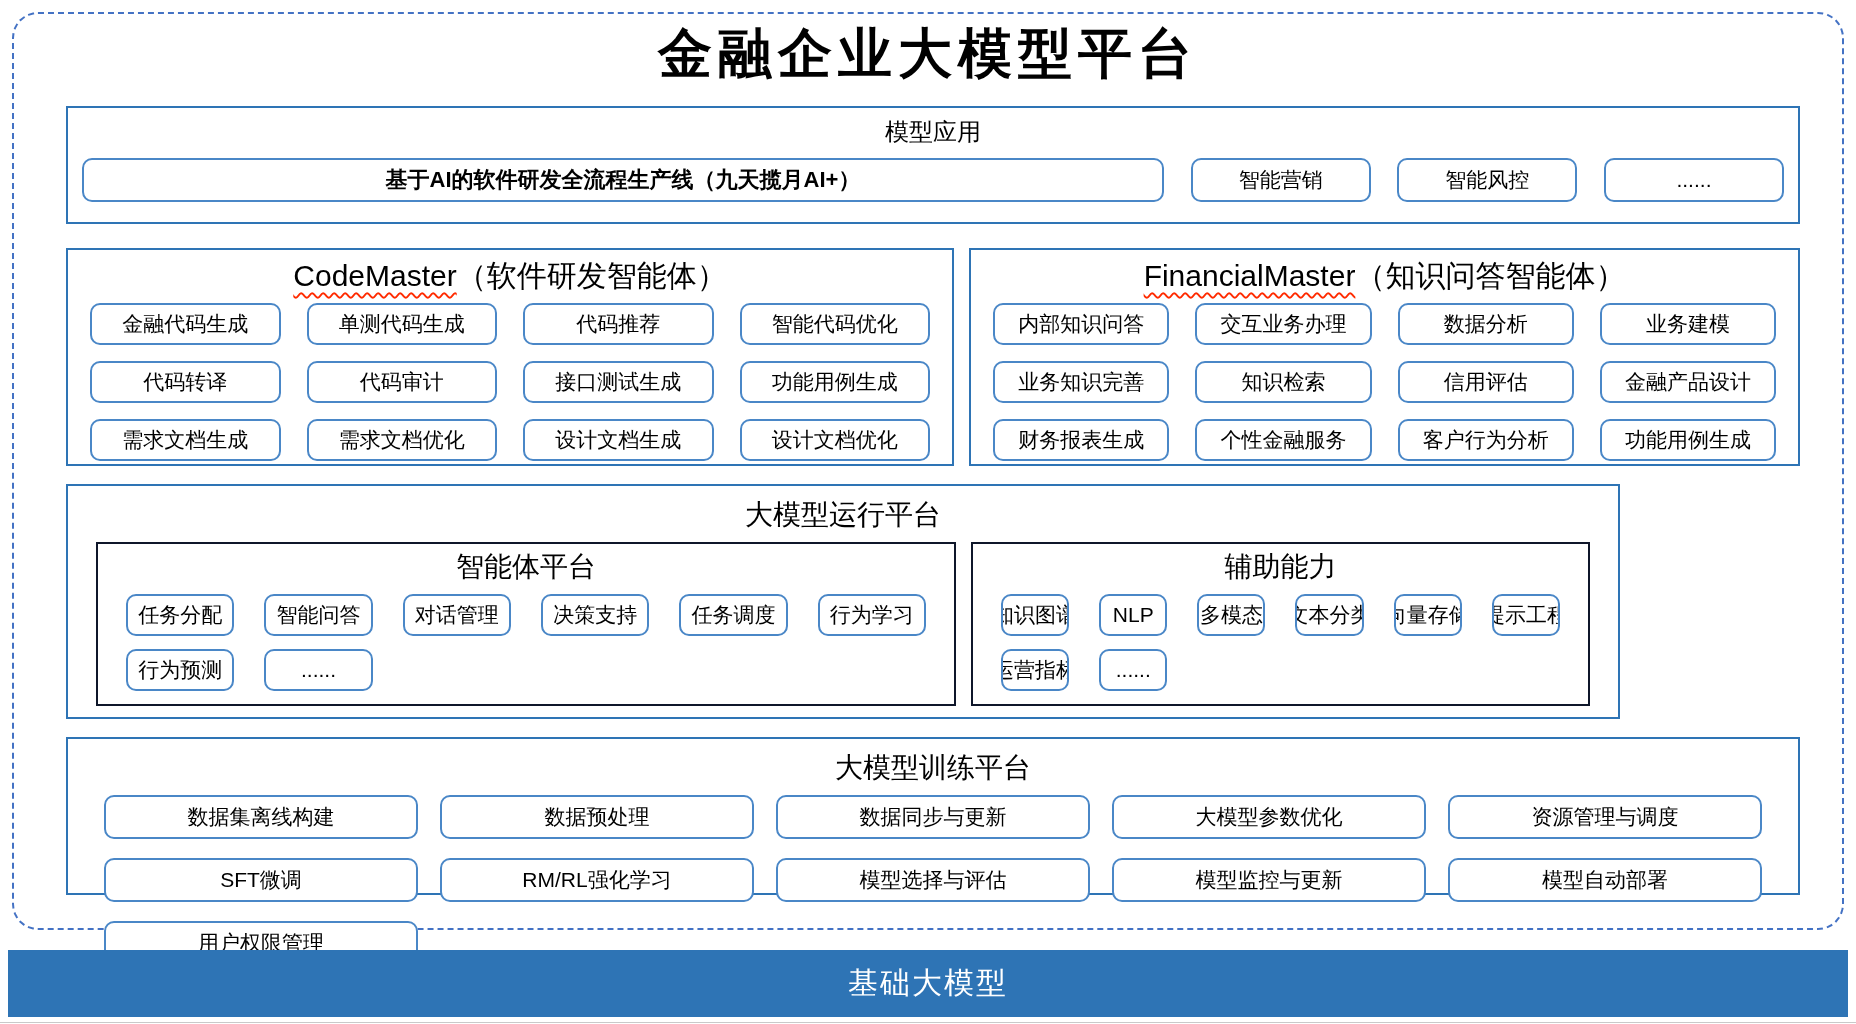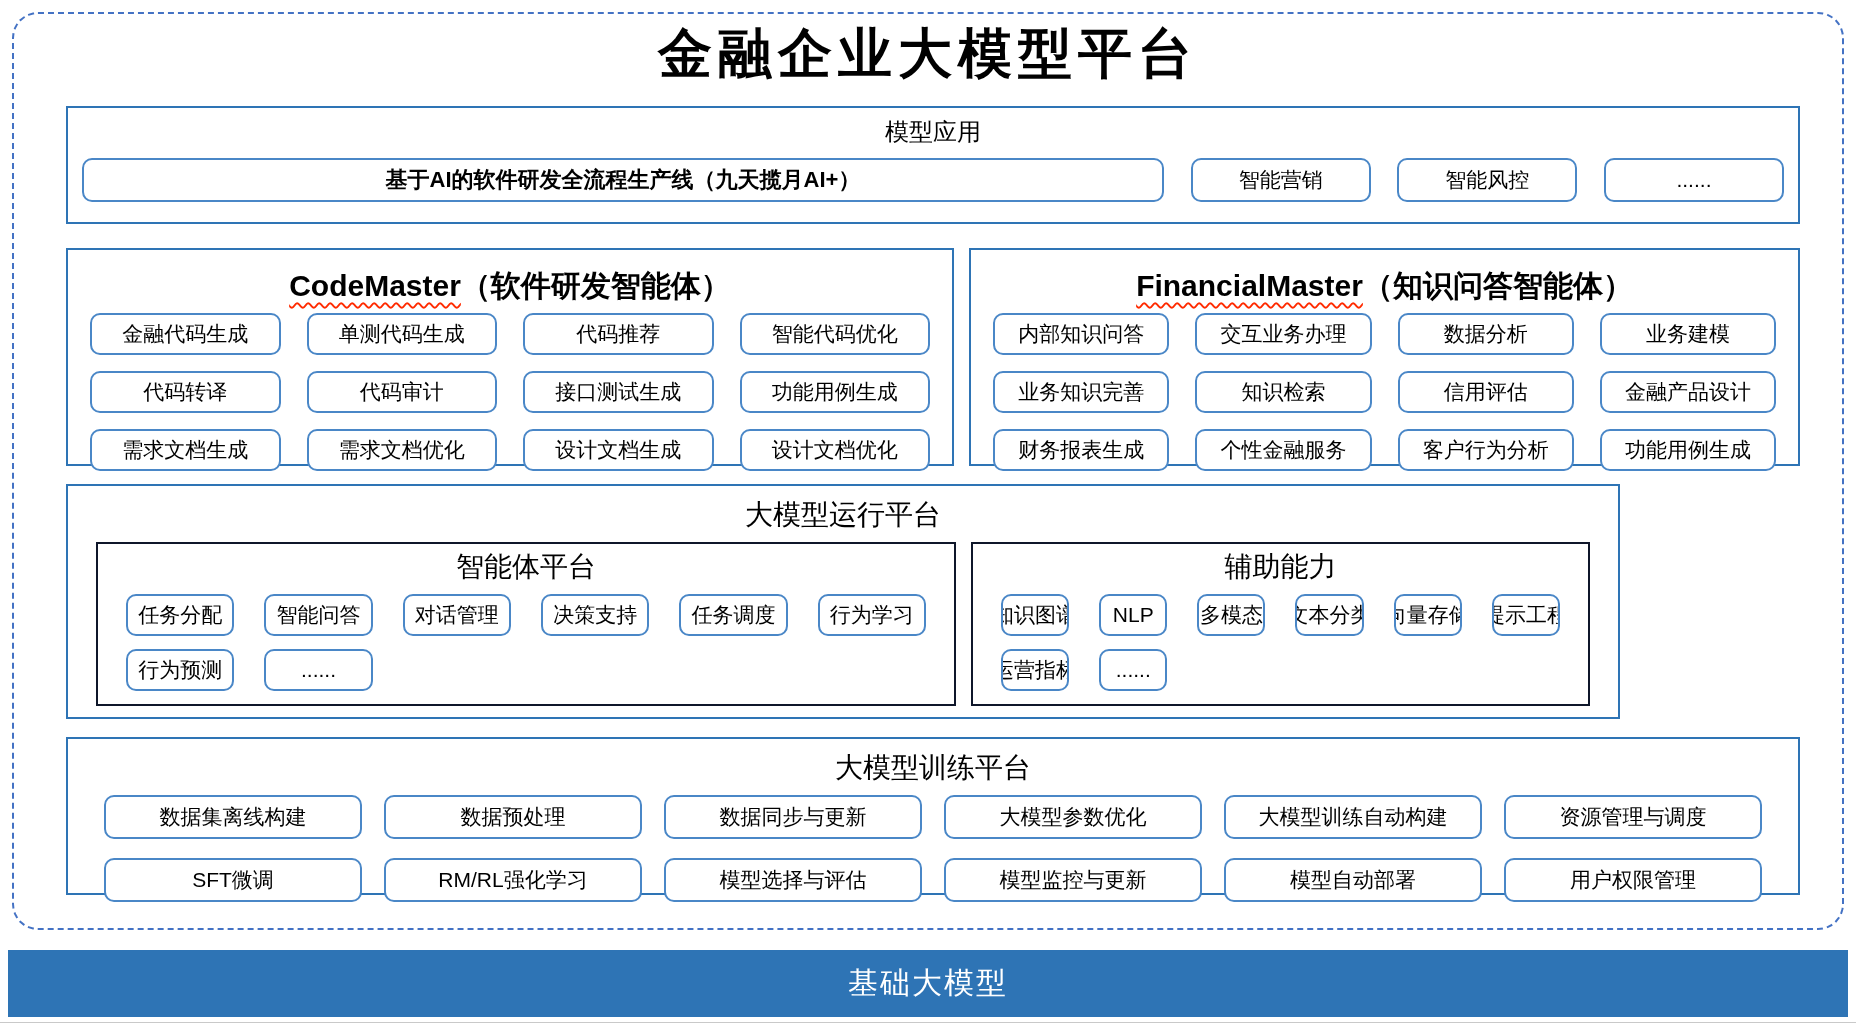--- a/index.html
+++ b/index.html
@@ -58,21 +58,21 @@
   .app-row {
     display: flex; align-items: center; justify-content: space-between;
     margin: 10px 14px 0;
   }
   .btn-big { width: 1082px; height: 44px; font-weight: bold; font-size: 22px; }
   .app-btn { width: 180px; height: 44px; }
 
   
   .sec-code { left: 66px;  top: 248px; width: 888px; height: 218px; }
   .sec-fin  { left: 969px; top: 248px; width: 831px; height: 218px; }
-  .agent-head { text-align: center; font-size: 30px; font-weight: bold; margin-top: 16px; white-space: nowrap; }
+  .agent-head { text-align: center; font-size: 30px; font-weight: normal; margin-top: 6px; white-space: nowrap; }
   .agent-head .en {
     text-decoration-line: underline;
     text-decoration-style: wavy;
     text-decoration-color: #FF2A00;
     text-decoration-thickness: 2px;
     text-underline-offset: 6px;
   }
   .agent-grid {
     display: grid; grid-template-columns: repeat(4, 1fr);
     column-gap: 26px; row-gap: 16px;
@@ -91,21 +91,21 @@
   .inner-head { text-align: center; font-size: 28px; font-weight: 400; margin-top: 4px; }
   .inner-grid {
     display: grid; grid-template-columns: repeat(6, 1fr);
     column-gap: 30px; row-gap: 13px;
     padding: 8px 28px 0;
   }
 
   
   .sec-training { left: 66px; top: 737px; width: 1734px; height: 158px; }
   .train-grid {
-    display: grid; grid-template-columns: repeat(6, 1fr);
+    display: grid; grid-template-columns: repeat(5, 1fr);
     column-gap: 22px; row-gap: 19px;
     padding: 8px 36px 0;
   }
   .train-grid .btn { height: 44px; }
 
   
   .base-bar {
     position: absolute; left: 8px; top: 950px;
     width: 1840px; height: 67px;
     background: #2E74B5;
@@ -209,21 +209,20 @@
     </div>
   </section>
 
   <section class="sec sec-training">
     <div class="sec-head big-head">大模型训练平台</div>
     <div class="train-grid">
       <div class="btn">数据集离线构建</div>
       <div class="btn">数据预处理</div>
       <div class="btn">数据同步与更新</div>
       <div class="btn">大模型参数优化</div>
-      <div class="btn">大模型训练自动构建</div>
       <div class="btn">资源管理与调度</div>
       <div class="btn">SFT微调</div>
       <div class="btn">RM/RL强化学习</div>
       <div class="btn">模型选择与评估</div>
       <div class="btn">模型监控与更新</div>
       <div class="btn">模型自动部署</div>
       <div class="btn">用户权限管理</div>
     </div>
   </section>
 

